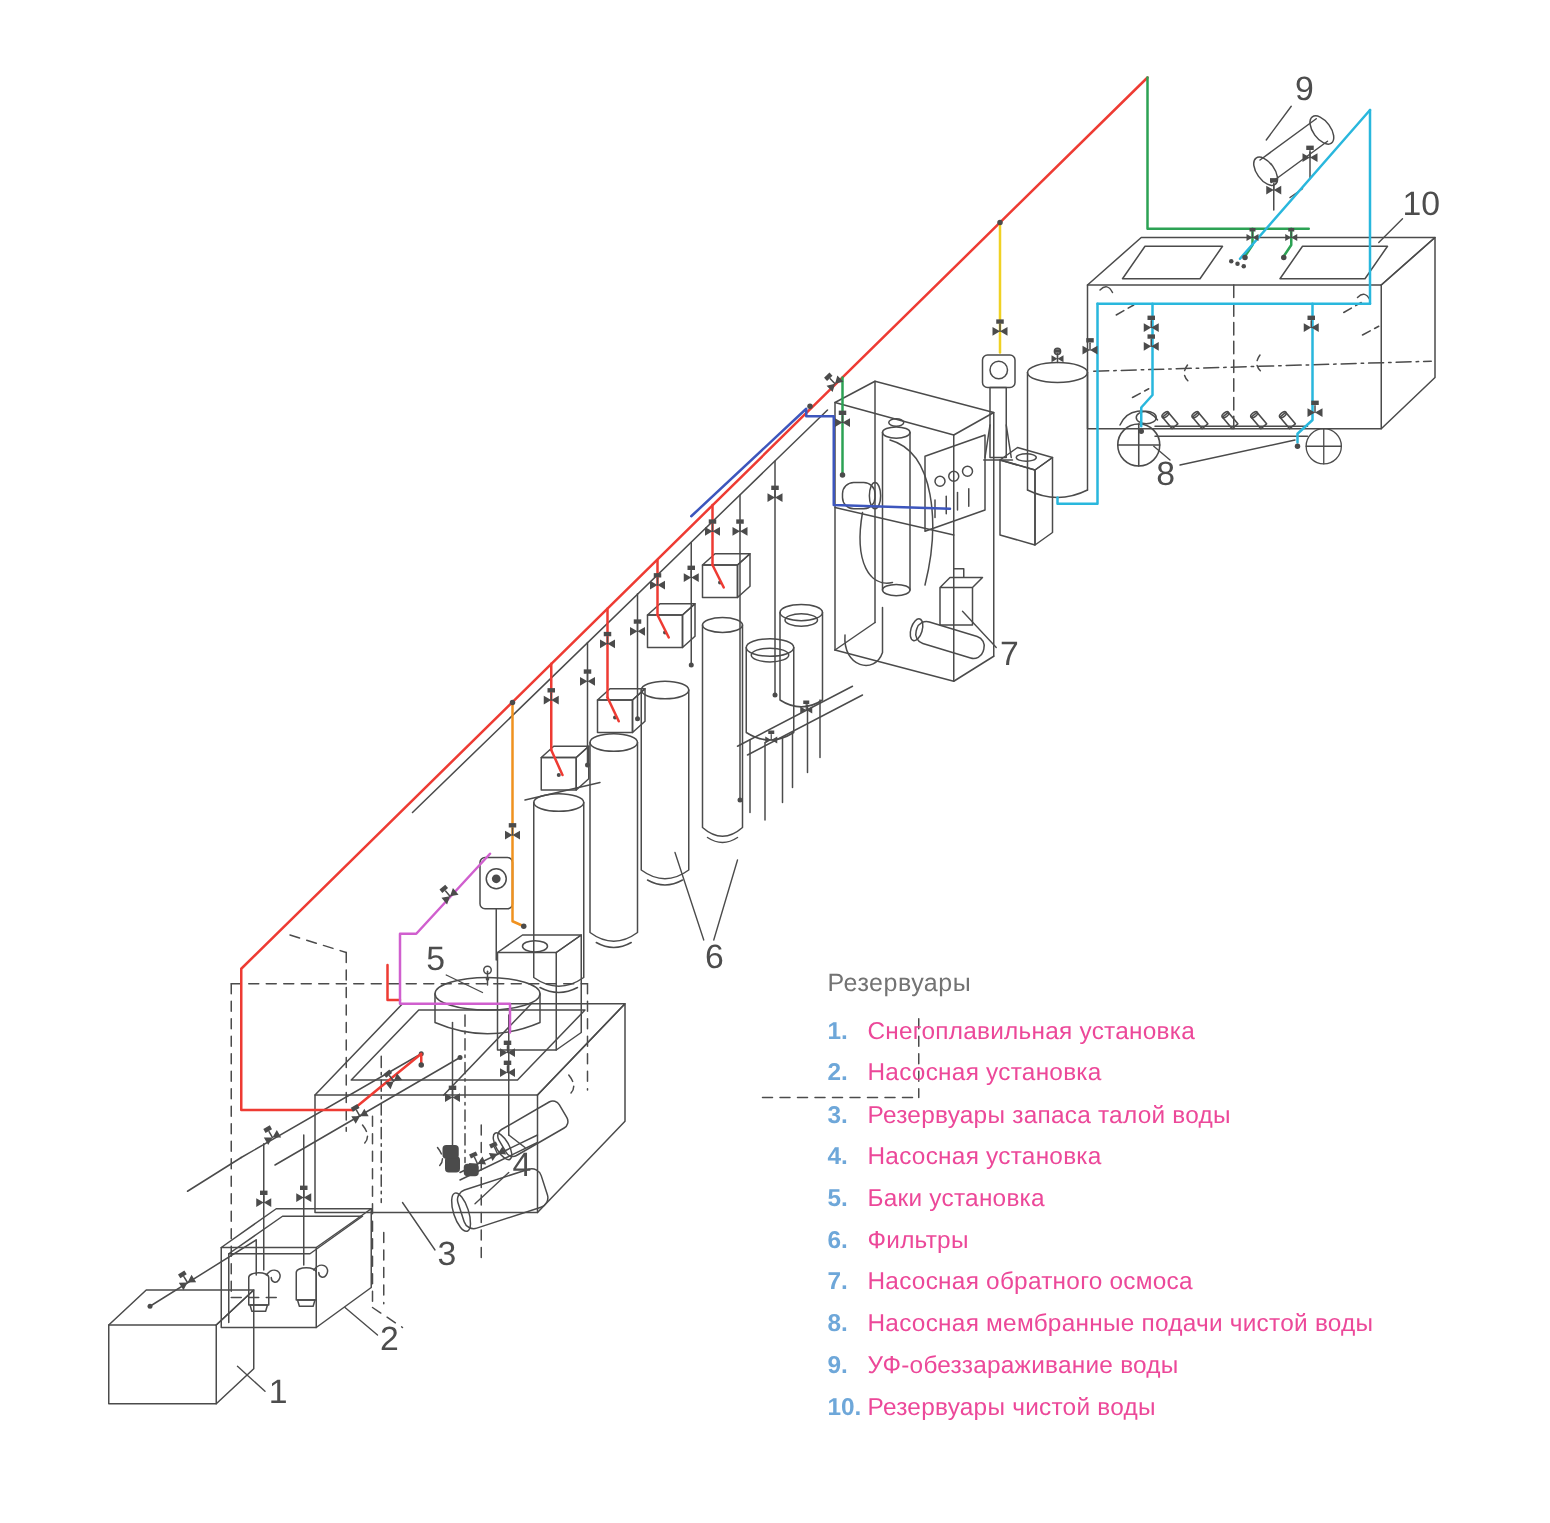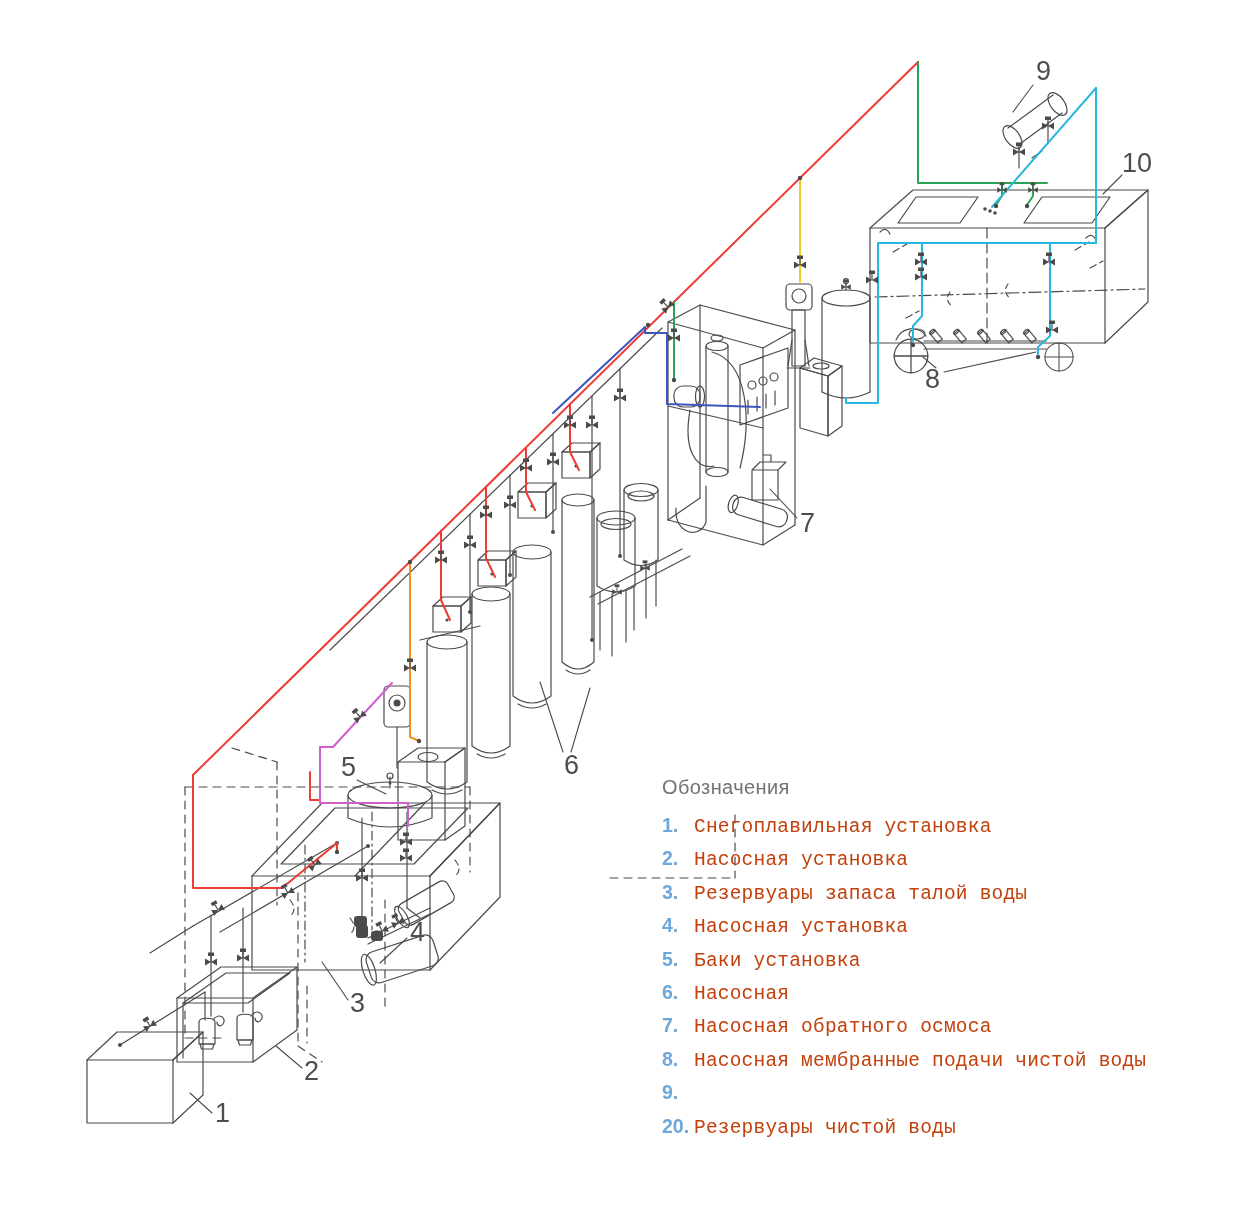--- a/index.html
+++ b/index.html
@@ -4,21 +4,21 @@
 <style>
   html,body{margin:0;padding:0;background:#fff;}
   #stage{position:relative;width:1240px;height:1218px;background:#fff;overflow:hidden;
          font-family:"Liberation Sans",sans-serif;}
   #drawing{position:absolute;left:0;top:0;}
   
   #legend{position:absolute;left:662px;top:776px;width:520px;}
   #legend .title{font-size:20px;color:#737373;letter-spacing:.4px;line-height:22px;margin:0 0 11px 0;}
   #legend .row{display:flex;align-items:baseline;height:33.4px;line-height:33.4px;}
   #legend .num{width:32px;flex:0 0 32px;font-weight:700;color:#6ea7d9;font-size:19.5px;}
-  #legend .lbl{color:#c2410c;font-size:19.5px;letter-spacing:.2px;white-space:nowrap;font-family:Liberation Mono, monospace;}
+  #legend .lbl{color:#ec4899;font-size:19.5px;letter-spacing:.2px;white-space:nowrap;}
   svg text.callout{font-size:27px;fill:#4d4d4d;}
 </style>
 </head>
 <body>
 
 <div id="stage">
 
 <svg id="drawing" width="1240" height="1218" viewBox="0 0 1240 1218" fill="none" stroke="#4b4b4b" stroke-width="1.2" stroke-linecap="round" stroke-linejoin="round">
 
 <defs>
@@ -429,21 +429,21 @@
   <line x1="944" y1="372" x2="1036" y2="352"></line>
   <text class="callout" x="925" y="388" stroke="none">8</text>
   <line x1="1033" y1="85" x2="1013" y2="112"></line>
   <text class="callout" x="1036" y="80" stroke="none">9</text>
   <line x1="1122" y1="175" x2="1103" y2="194"></line>
   <text class="callout" x="1122" y="172" stroke="none">10</text>
 </g>
 </svg>
 
 <div id="legend">
-  <p class="title">Обозначения</p>
+  <p class="title">Резервуары</p>
   <div class="row">
     <span class="num">1.</span>
     <span class="lbl">Снегоплавильная установка</span>
   </div>
   <div class="row">
     <span class="num">2.</span>
     <span class="lbl">Насосная установка</span>
   </div>
   <div class="row">
     <span class="num">3.</span>
@@ -452,32 +452,33 @@
   <div class="row">
     <span class="num">4.</span>
     <span class="lbl">Насосная установка</span>
   </div>
   <div class="row">
     <span class="num">5.</span>
     <span class="lbl">Баки установка</span>
   </div>
   <div class="row">
     <span class="num">6.</span>
-    <span class="lbl">Насосная</span>
+    <span class="lbl">Фильтры</span>
   </div>
   <div class="row">
     <span class="num">7.</span>
     <span class="lbl">Насосная обратного осмоса</span>
   </div>
   <div class="row">
     <span class="num">8.</span>
     <span class="lbl">Насосная мембранные подачи чистой воды</span>
   </div>
   <div class="row">
     <span class="num">9.</span>
-  </div>
-  <div class="row">
-    <span class="num">20.</span>
+    <span class="lbl">УФ-обеззараживание воды</span>
+  </div>
+  <div class="row">
+    <span class="num">10.</span>
     <span class="lbl">Резервуары чистой воды</span>
   </div>
 </div>
 
 </div>
 
 </body></html>

